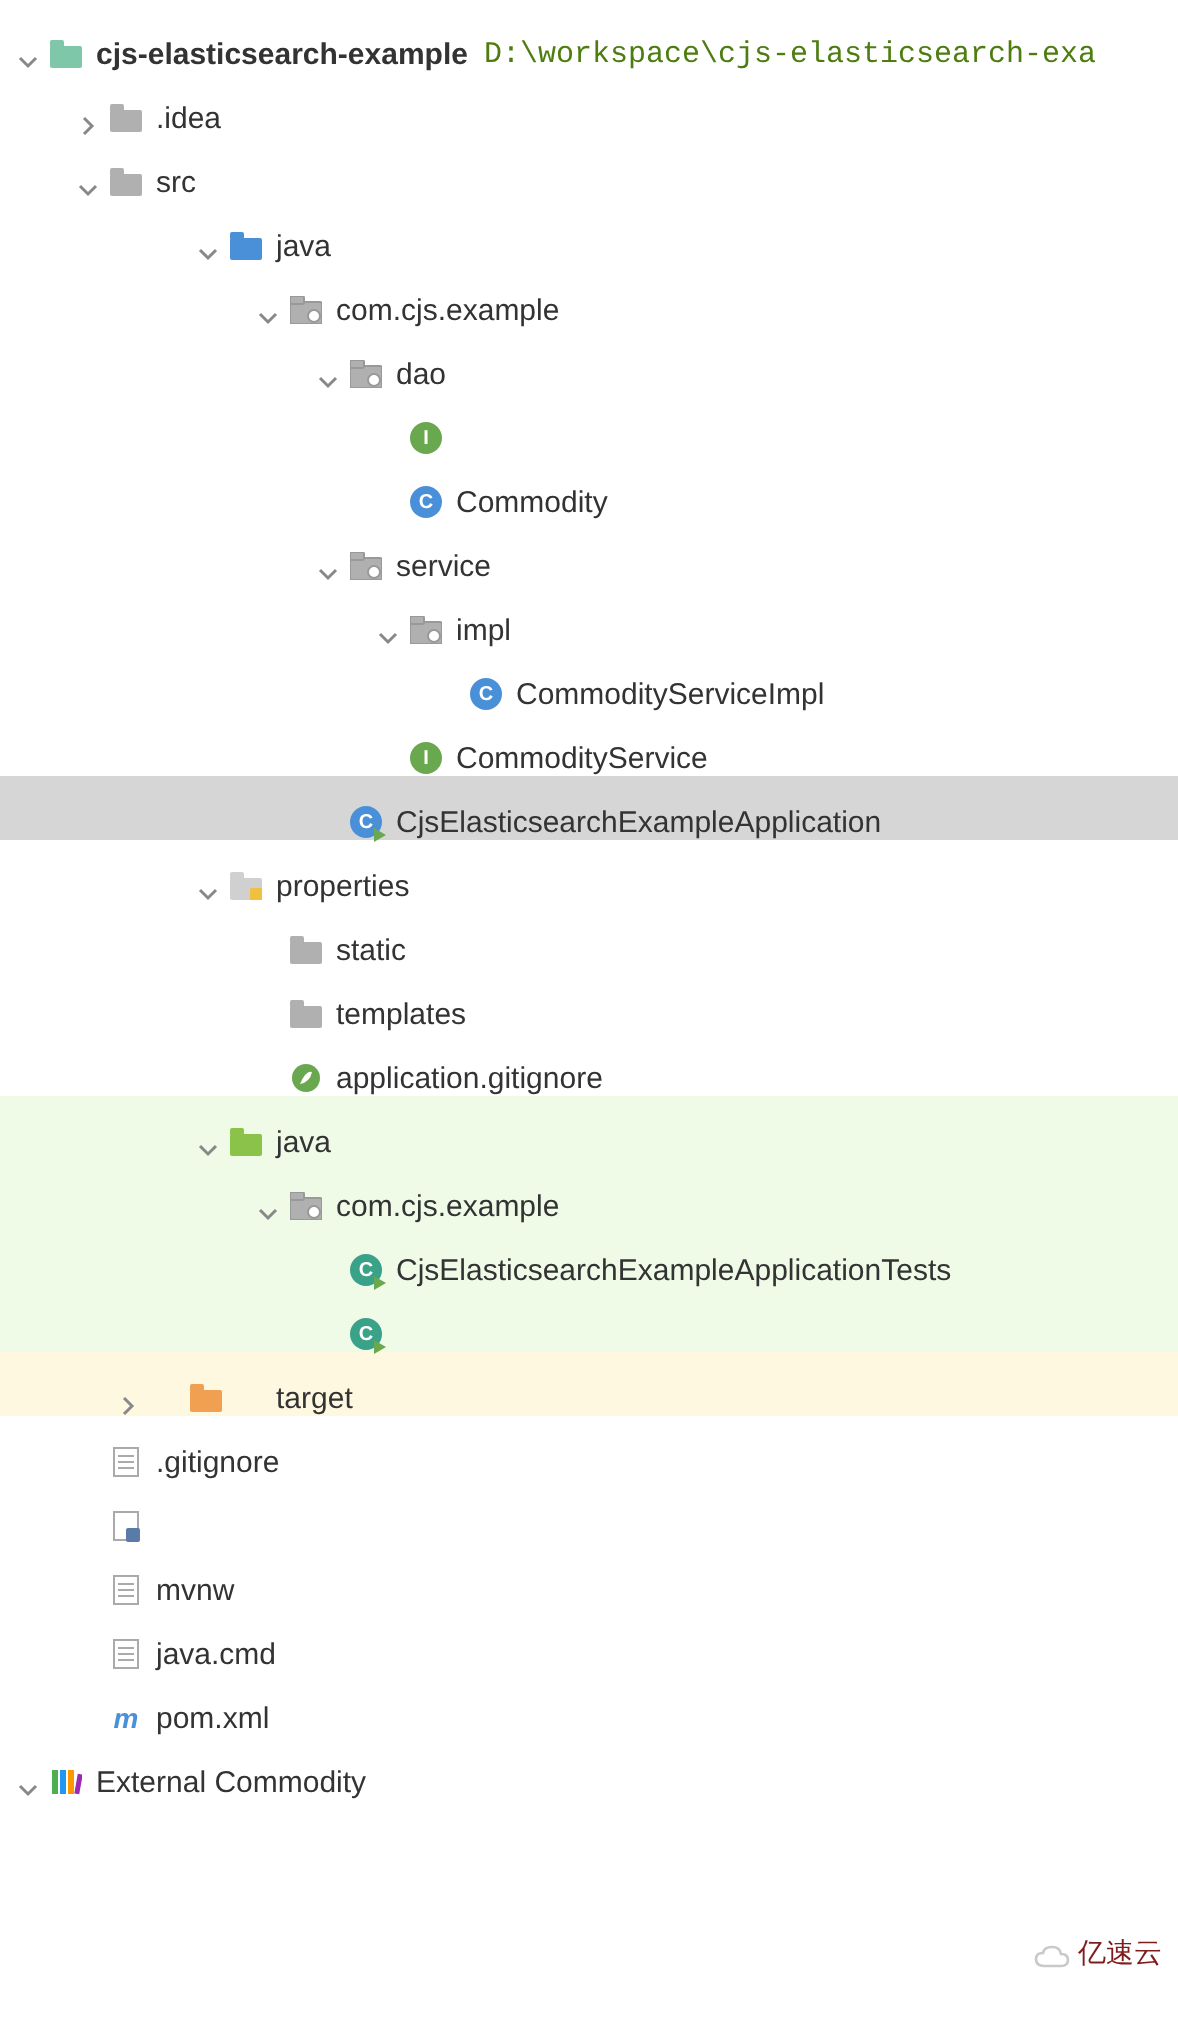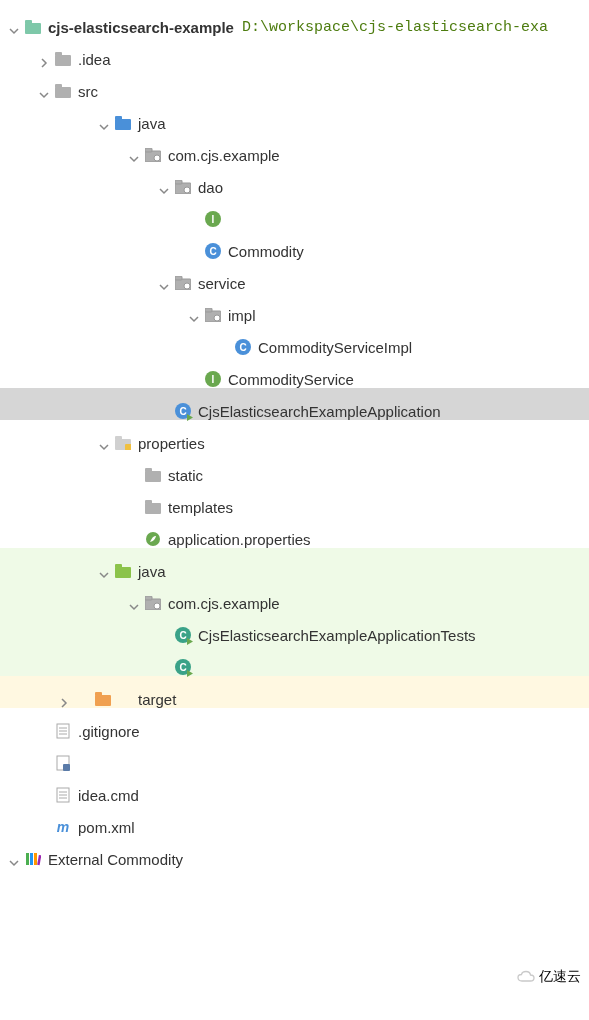--- a/index.html
+++ b/index.html
@@ -44,24 +44,24 @@
       justify-content: center;
       flex-shrink: 0;
     }
     .label { color: #333; }
     .label.bold { font-weight: 600; }
     .path-suffix { color: #4d7c0f; margin-left: 8px; overflow: hidden; font-family: Liberation Mono, monospace; }
     .watermark {
       position: absolute;
       right: 8px;
       bottom: 34px;
-      color: #000000;
+      color: #7f1d1d;
       font-size: 14px;
       display: flex;
-      align-items: center;
+      align-items: flex-end;
       gap: 4px;
     }
     
     .folder-gray svg rect { fill: #b0b0b0; }
     .folder-blue svg rect { fill: #4a90d9; }
     .folder-teal svg rect { fill: #7ec8a9; }
     .folder-green svg rect { fill: #8bc34a; }
     .folder-orange svg rect { fill: #f0a050; }
     .package-icon svg rect { fill: #b0b0b0; stroke:#999; }
     .resource-folder rect.body { fill:#d0d0d0; }
@@ -303,21 +303,21 @@
 
   <div class="row">
     <span class="indent" style="width:124px"></span>
     <span class="arrow blank">•</span>
     <span class="icon">
       <svg width="16" height="16">
           <circle cx="8" cy="8" r="7" fill="#6aa84f"></circle>
           <path d="M5 11 Q8 4 11 5 Q10 10 5 11" fill="#fff"></path>
         </svg>
     </span>
-    <span class="label">application.properties</span>
+    <span class="label">application.gitignore</span>
   </div>
 
 
   <div class="row test-bg">
     <span class="indent" style="width:94px"></span>
     <span class="arrow">
       <svg width="10" height="10" viewBox="0 0 10 10">
           <path d="M1 3 L5 7 L9 3" stroke="#888" stroke-width="1.5" fill="none"></path>
         </svg>
     </span>
@@ -402,33 +402,46 @@
     <span class="indent" style="width:34px"></span>
     <span class="arrow blank">•</span>
     <span class="icon">
       <svg width="14" height="16">
           <rect x="1" y="1" width="12" height="14" fill="#fff" stroke="#aaa"></rect>
           <rect x="7" y="9" width="7" height="7" fill="#5a7ba8" rx="1"></rect>
         </svg>
     </span>
   </div>
 
-
   <div class="row">
     <span class="indent" style="width:34px"></span>
     <span class="arrow blank">•</span>
     <span class="icon file-plain">
       <svg width="14" height="16">
           <rect x="1" y="1" width="12" height="14" fill="#fff" stroke="#aaa"></rect>
           <line x1="3" y1="5" x2="11" y2="5" stroke="#aaa"></line>
           <line x1="3" y1="8" x2="11" y2="8" stroke="#aaa"></line>
           <line x1="3" y1="11" x2="11" y2="11" stroke="#aaa"></line>
         </svg>
     </span>
-    <span class="label">idea.cmd</span>
+    <span class="label">mvnw</span>
+  </div>
+
+  <div class="row">
+    <span class="indent" style="width:34px"></span>
+    <span class="arrow blank">•</span>
+    <span class="icon file-plain">
+      <svg width="14" height="16">
+          <rect x="1" y="1" width="12" height="14" fill="#fff" stroke="#aaa"></rect>
+          <line x1="3" y1="5" x2="11" y2="5" stroke="#aaa"></line>
+          <line x1="3" y1="8" x2="11" y2="8" stroke="#aaa"></line>
+          <line x1="3" y1="11" x2="11" y2="11" stroke="#aaa"></line>
+        </svg>
+    </span>
+    <span class="label">java.cmd</span>
   </div>
 
   <div class="row">
     <span class="indent" style="width:34px"></span>
     <span class="arrow blank">•</span>
     <span class="icon">
       <span style="color:#4a90d9;font-weight:bold;font-style:italic;font-size:14px">m</span>
     </span>
     <span class="label">pom.xml</span>
   </div>

